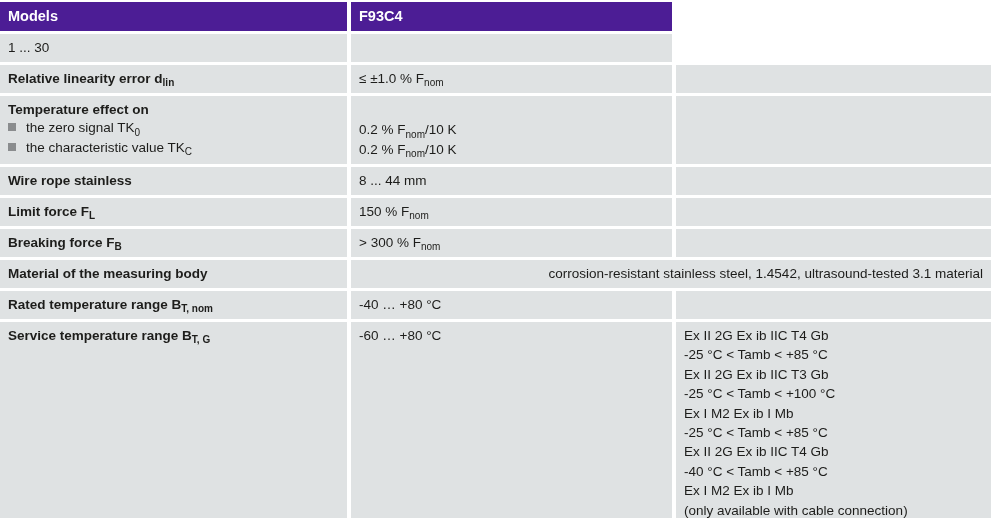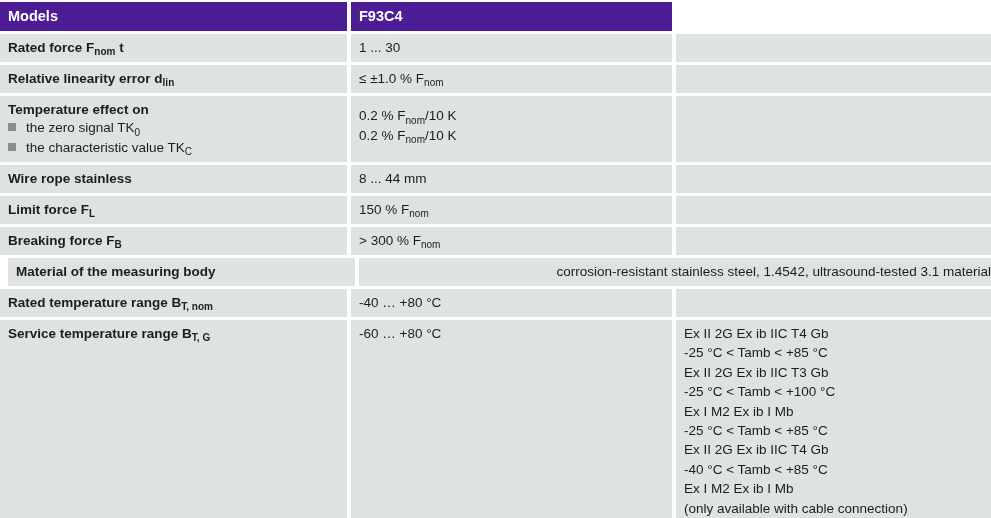--- a/index.html
+++ b/index.html
@@ -19,21 +19,20 @@
   }
   
   .trow {
     display: grid;
     grid-template-columns: 347px 321px 315px;
     column-gap: 4px;
     margin-bottom: 3px;
   }
   .trow.span-row {
     grid-template-columns: 347px 640px;
-    margin-left: 8px;
   }
   
   .header-row .cell {
     background: #4c1d95;
     color: #ffffff;
     font-weight: bold;
     font-size: 14.5px;
     min-height: 29px;
     padding: 0 8px;
     display: flex;
@@ -61,42 +60,39 @@
     margin-right: 10px;
     vertical-align: 1px;
   }
   .sub {
     font-size: 10px;
     position: relative;
     top: 3.5px;
     letter-spacing: 0;
   }
   
-  .offset-1 { padding-top: 11px; }
+  .offset-1 { padding-top: 25px; }
   
   .row-service-temperature-range .value-cell { line-height: 19.4px; padding-top: 4px; }
 </style>
 </head>
 <body>
 
 <div class="page">
   <div class="trow header-row">
     <div class="cell">
       <span>Models</span>
     </div>
     <div class="cell">
       <span>F93C4</span>
     </div>
   </div>
 
   <div>
       <div class="trow row-rated-force">
-        <div class="cell label-cell">
-          <div class="line"><span>Rated force F</span><span class="sub">nom</span><span> t</span></div>
-        </div>
         <div class="cell value-cell">
           <div class="line"><span>1 ... 30</span></div>
         </div>
         <div class="cell value-cell"></div>
       </div>
       <div class="trow row-relative-linearity-error">
         <div class="cell label-cell">
           <div class="line"><span>Relative linearity error d</span><span class="sub">lin</span></div>
         </div>
         <div class="cell value-cell">

